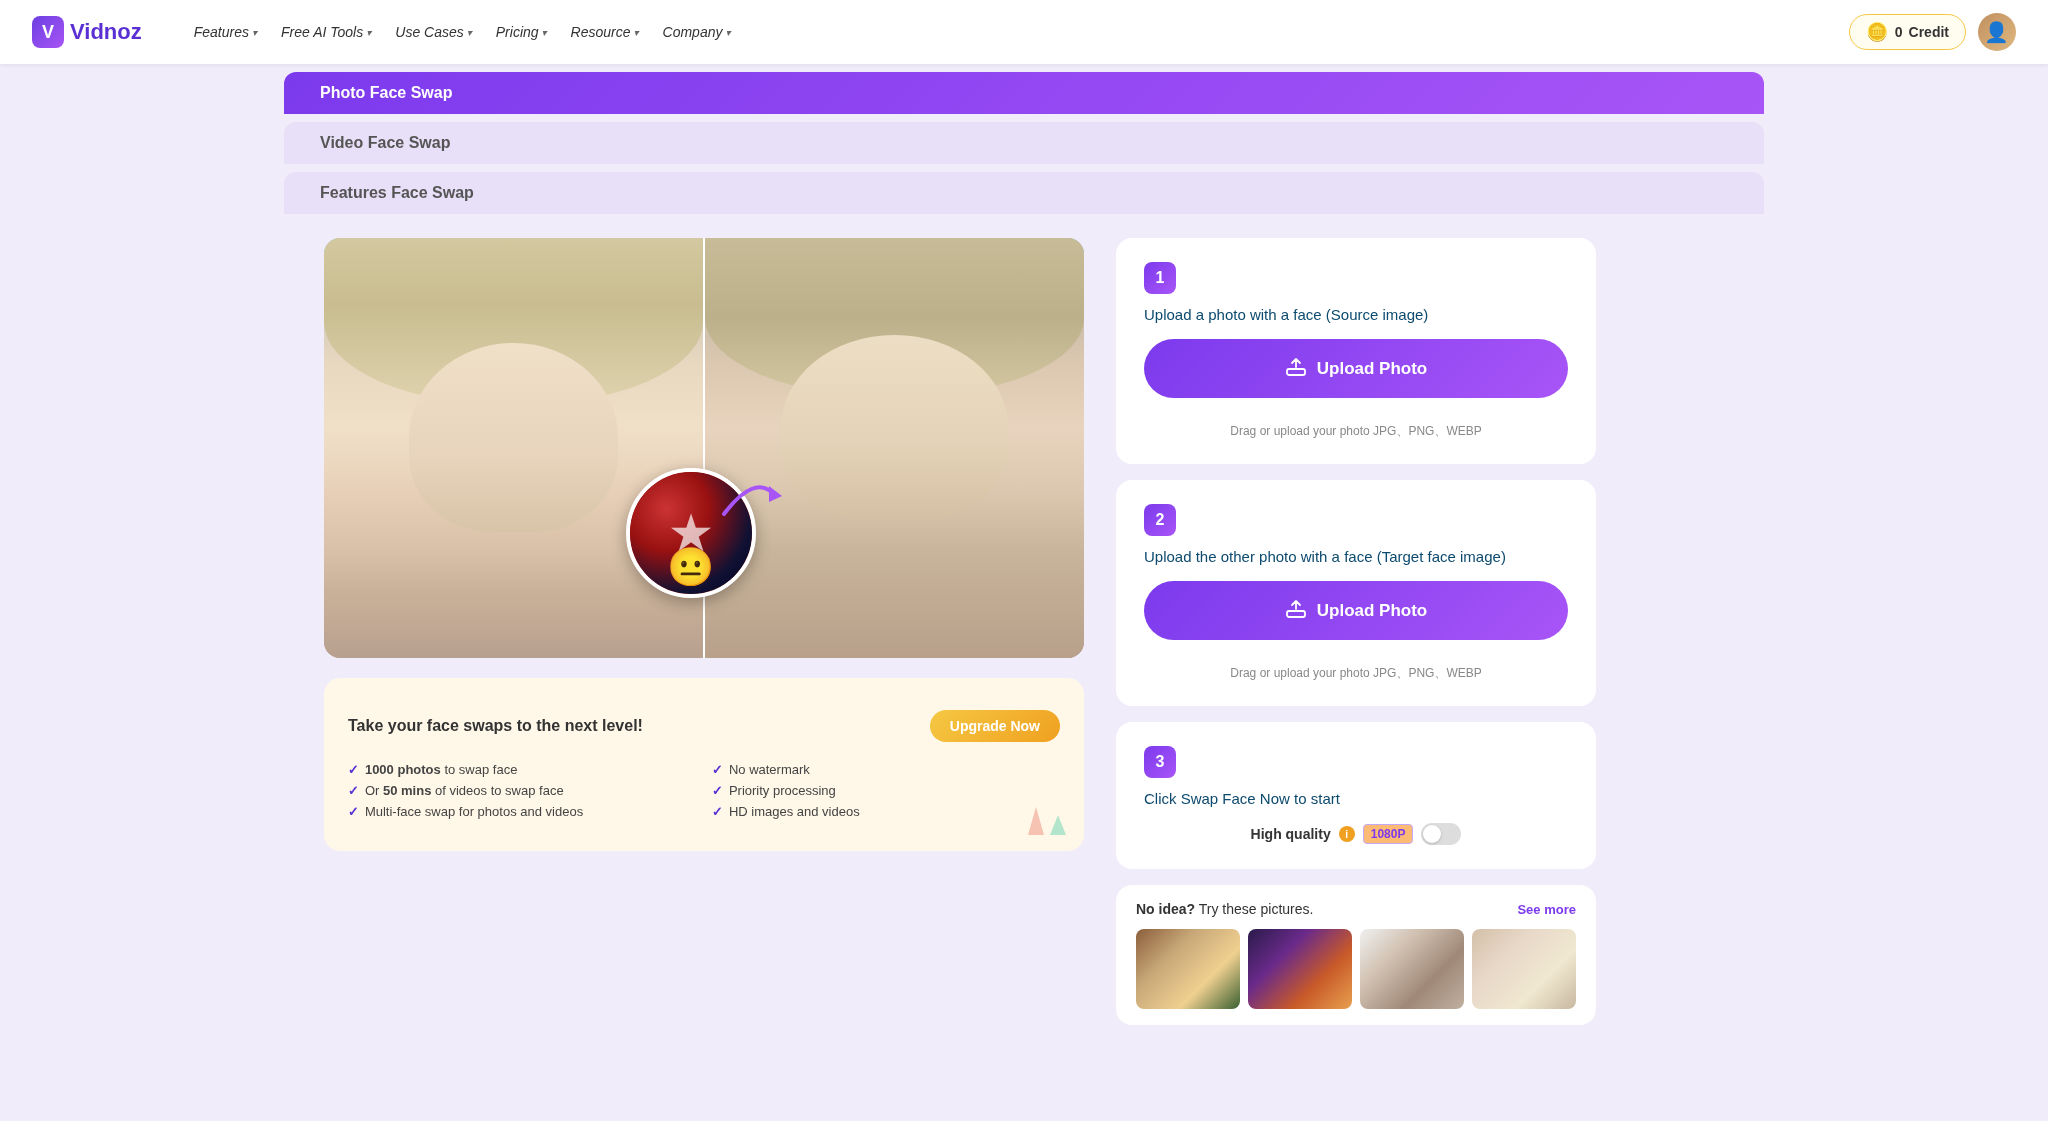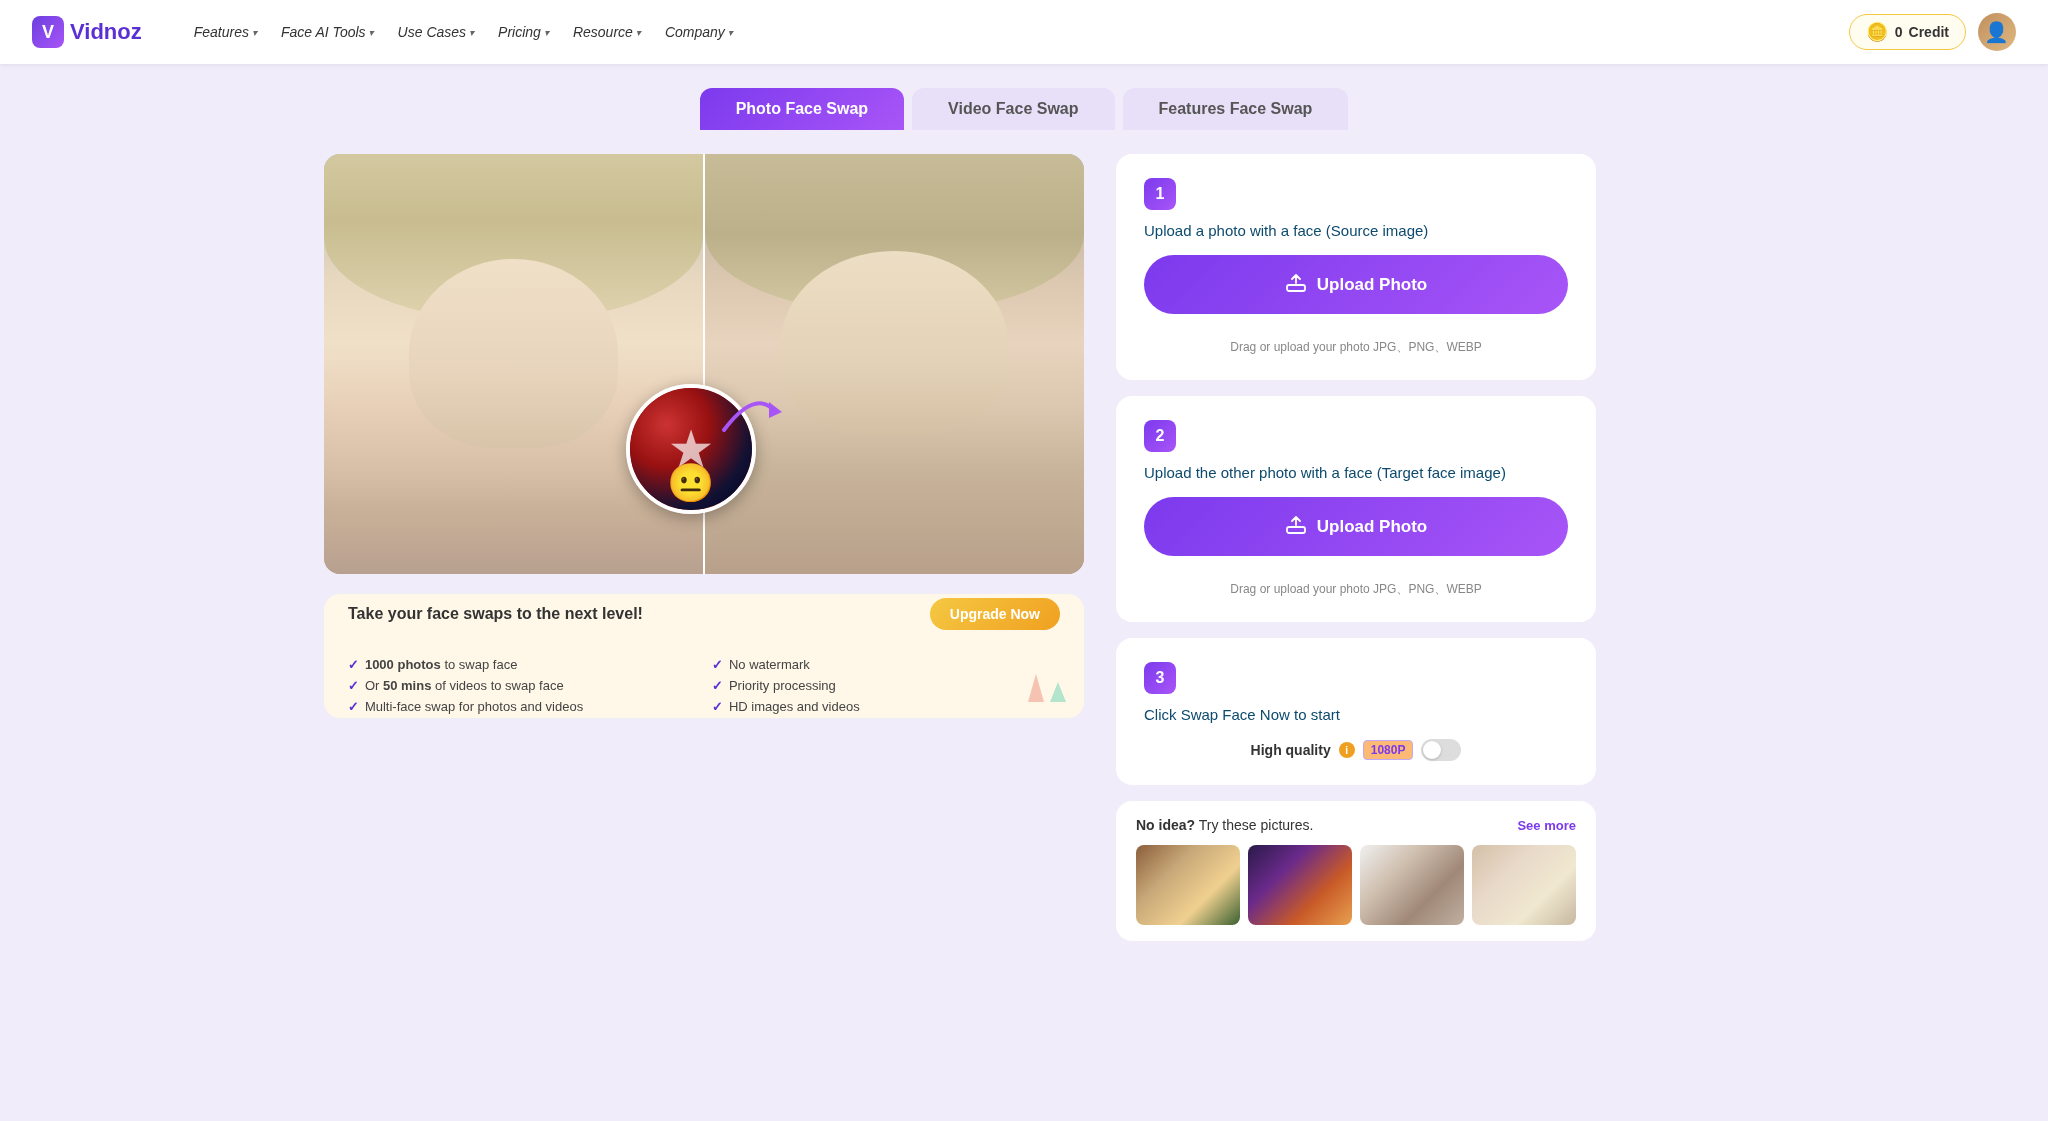--- a/index.html
+++ b/index.html
@@ -49,22 +49,23 @@
       width: 38px; height: 38px; border-radius: 50%;
       background: linear-gradient(135deg, #c09060, #e0b880);
       cursor: pointer; overflow: hidden;
       display: flex; align-items: center; justify-content: center;
       font-size: 20px;
     }
 
     
     .tabs-bar {
       display: flex; justify-content: center; gap: 8px;
-      padding: 24px 0 0 0;
+      padding: 8px 0 0 0;
       background: #f0ecfa;
+      flex-direction: column;
     }
     .tab {
       padding: 12px 36px; border-radius: 12px 12px 0 0;
       font-size: 16px; font-weight: 600; cursor: pointer;
       transition: background 0.2s;
     }
     .tab-active {
       background: linear-gradient(135deg, #7c3aed, #a855f7);
       color: #fff;
     }
@@ -112,24 +113,24 @@
       font-size: 48px;
       box-shadow: 0 4px 16px rgba(0,0,0,0.3);
       overflow: hidden;
     }
 
     
     .upgrade-banner {
       background: #fff8e8;
       border-radius: 16px;
       margin-top: 20px;
-      padding: 4px 24px;
+      padding: 32px 24px;
       display: flex;
       flex-direction: column;
-      gap: 27px;
+      gap: 20px;
       position: relative;
       overflow: hidden;
     }
     .upgrade-header {
       display: flex; align-items: center; justify-content: space-between;
     }
     .upgrade-title {
       font-size: 16px; font-weight: 700; color: #333;
     }
     .upgrade-btn {
@@ -268,21 +269,21 @@
   <a class="logo">
     <div class="logo-v">V</div>
     <span>Vidnoz</span>
   </a>
   <div class="nav-links">
     <div class="nav-item">
       <span>Features</span>
       <span class="chevron">▾</span>
     </div>
     <div class="nav-item">
-      <span>Face AI Tools</span>
+      <span>Free AI Tools</span>
       <span class="chevron">▾</span>
     </div>
     <div class="nav-item">
       <span>Use Cases</span>
       <span class="chevron">▾</span>
     </div>
     <div class="nav-item">
       <span>Pricing</span>
       <span class="chevron">▾</span>
     </div>

